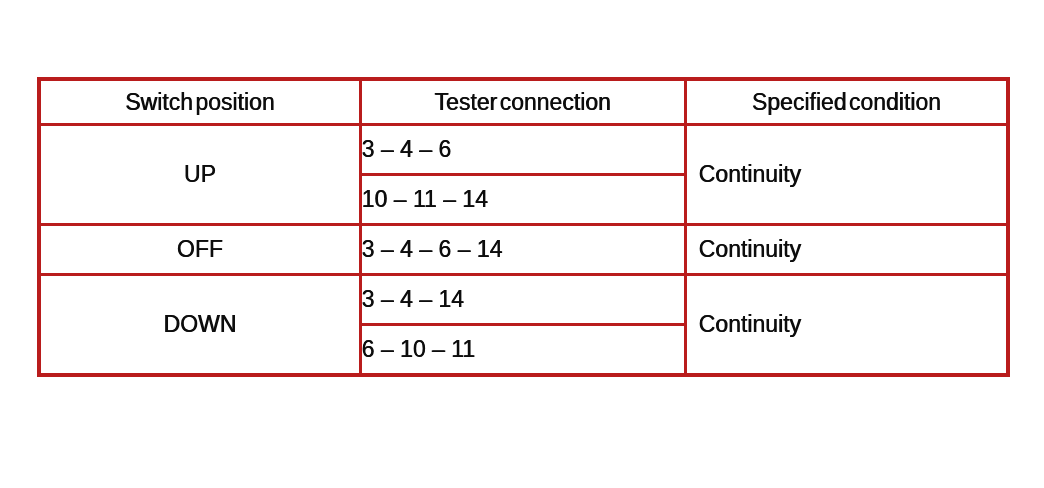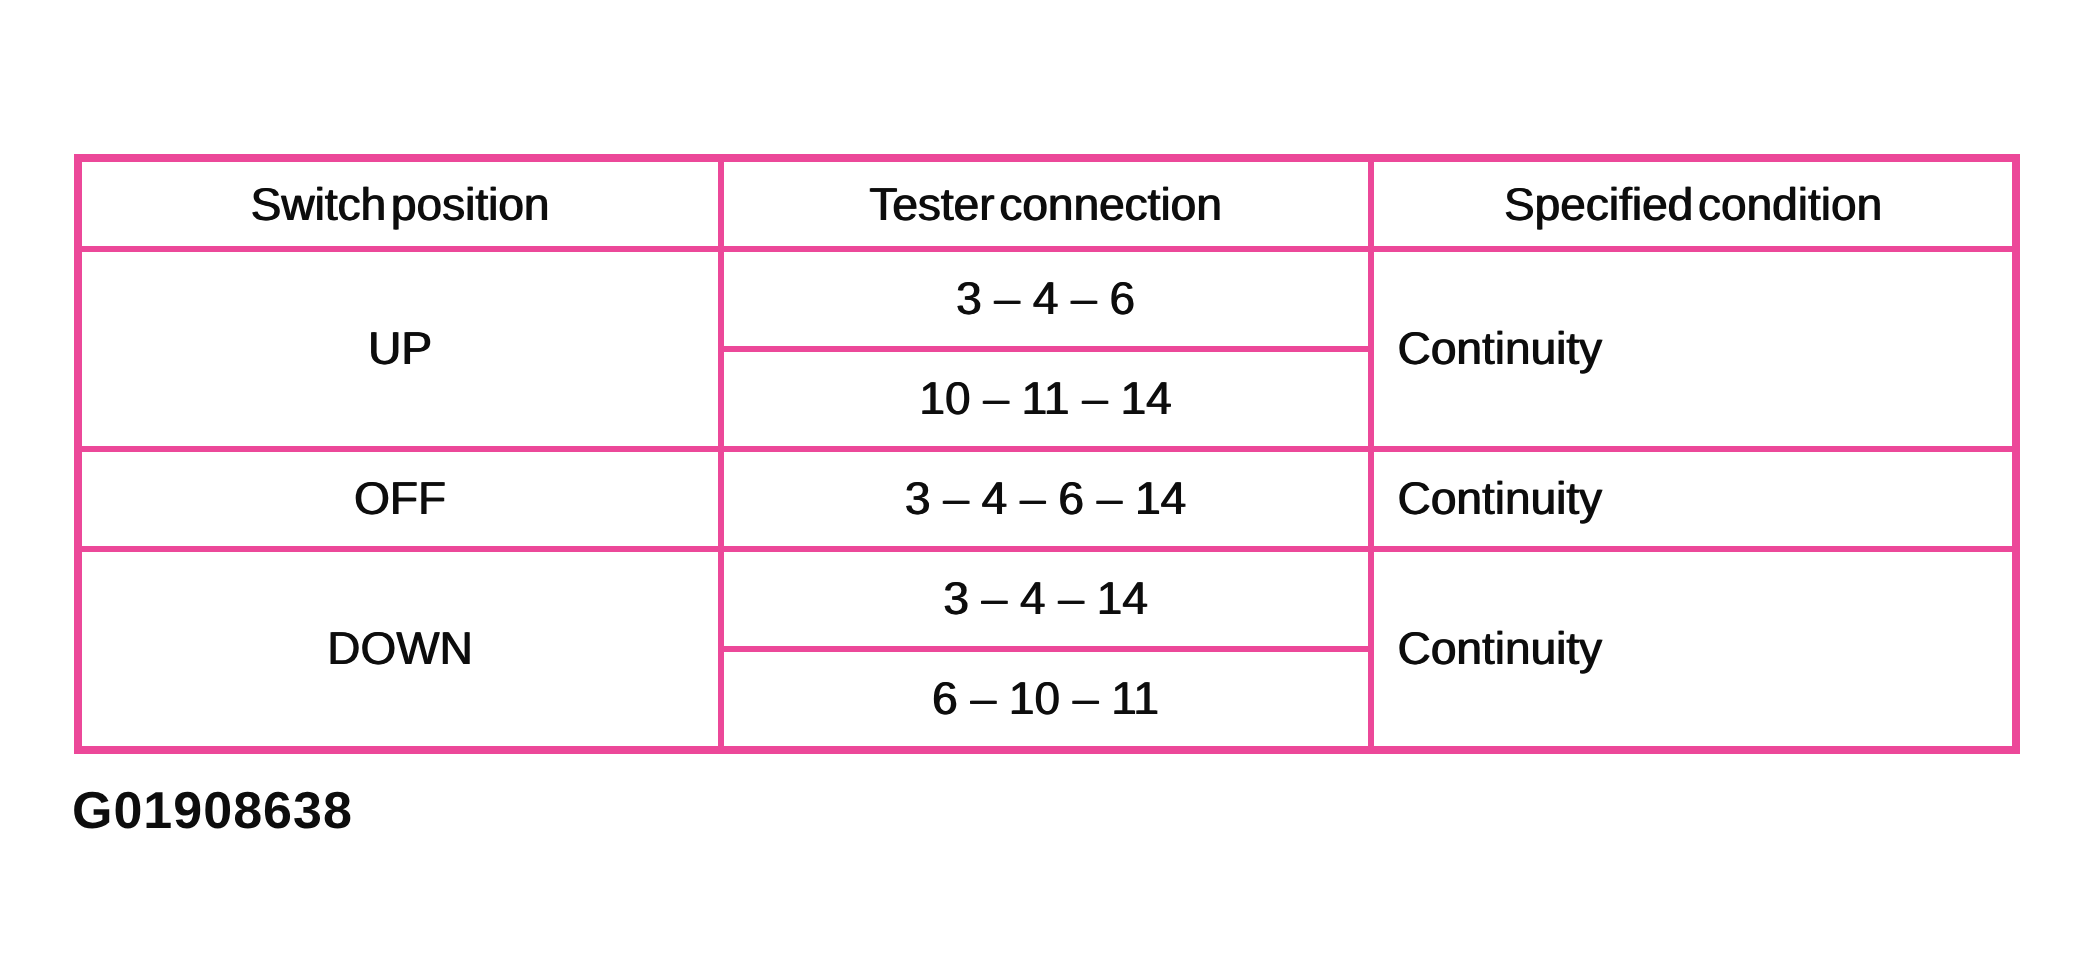--- a/index.html
+++ b/index.html
@@ -22,21 +22,21 @@
     top: 77px;
     width: 969px;
     height: 290px;
     border-collapse: collapse;
     table-layout: fixed;
     font-size: 23px;
     color: #0d0d0d;
     text-shadow: 0.6px 0 0 currentColor; 
   }
   table.spec-table, .spec-table th, .spec-table td {
-    border: 3px solid #ec4899;
+    border: 3px solid #b91c1c;
   }
   table.spec-table {
     border-width: 4px;
   }
   .spec-table th {
     font-weight: 400;
     text-align: center;
     vertical-align: middle;
     word-spacing: -4px; 
     height: 42px;
@@ -44,21 +44,20 @@
   }
   .spec-table td {
     vertical-align: middle;
     padding: 0;
   }
   .spec-table td.pos {
     text-align: center;
     margin-top: 24px;
   }
   .spec-table td.conn {
-    text-align: center;
     height: 47px;
   }
   .spec-table td.cond {
     text-align: left;
     padding-left: 12px;
     margin-left: 38px;
   }
   .figure-label {
     position: absolute;
     left: 36px;
@@ -103,15 +102,14 @@
         <td class="pos" rowspan="2">DOWN</td>
         <td class="conn">3 – 4 – 14</td>
         <td class="cond" rowspan="2">Continuity</td>
       </tr>
       <tr style="height:45px;">
         <td class="conn">6 – 10 – 11</td>
       </tr>
     </tbody>
   </table>
 
-  <div class="figure-label">G01908638</div>
 
 </div>
 
 </body></html>

